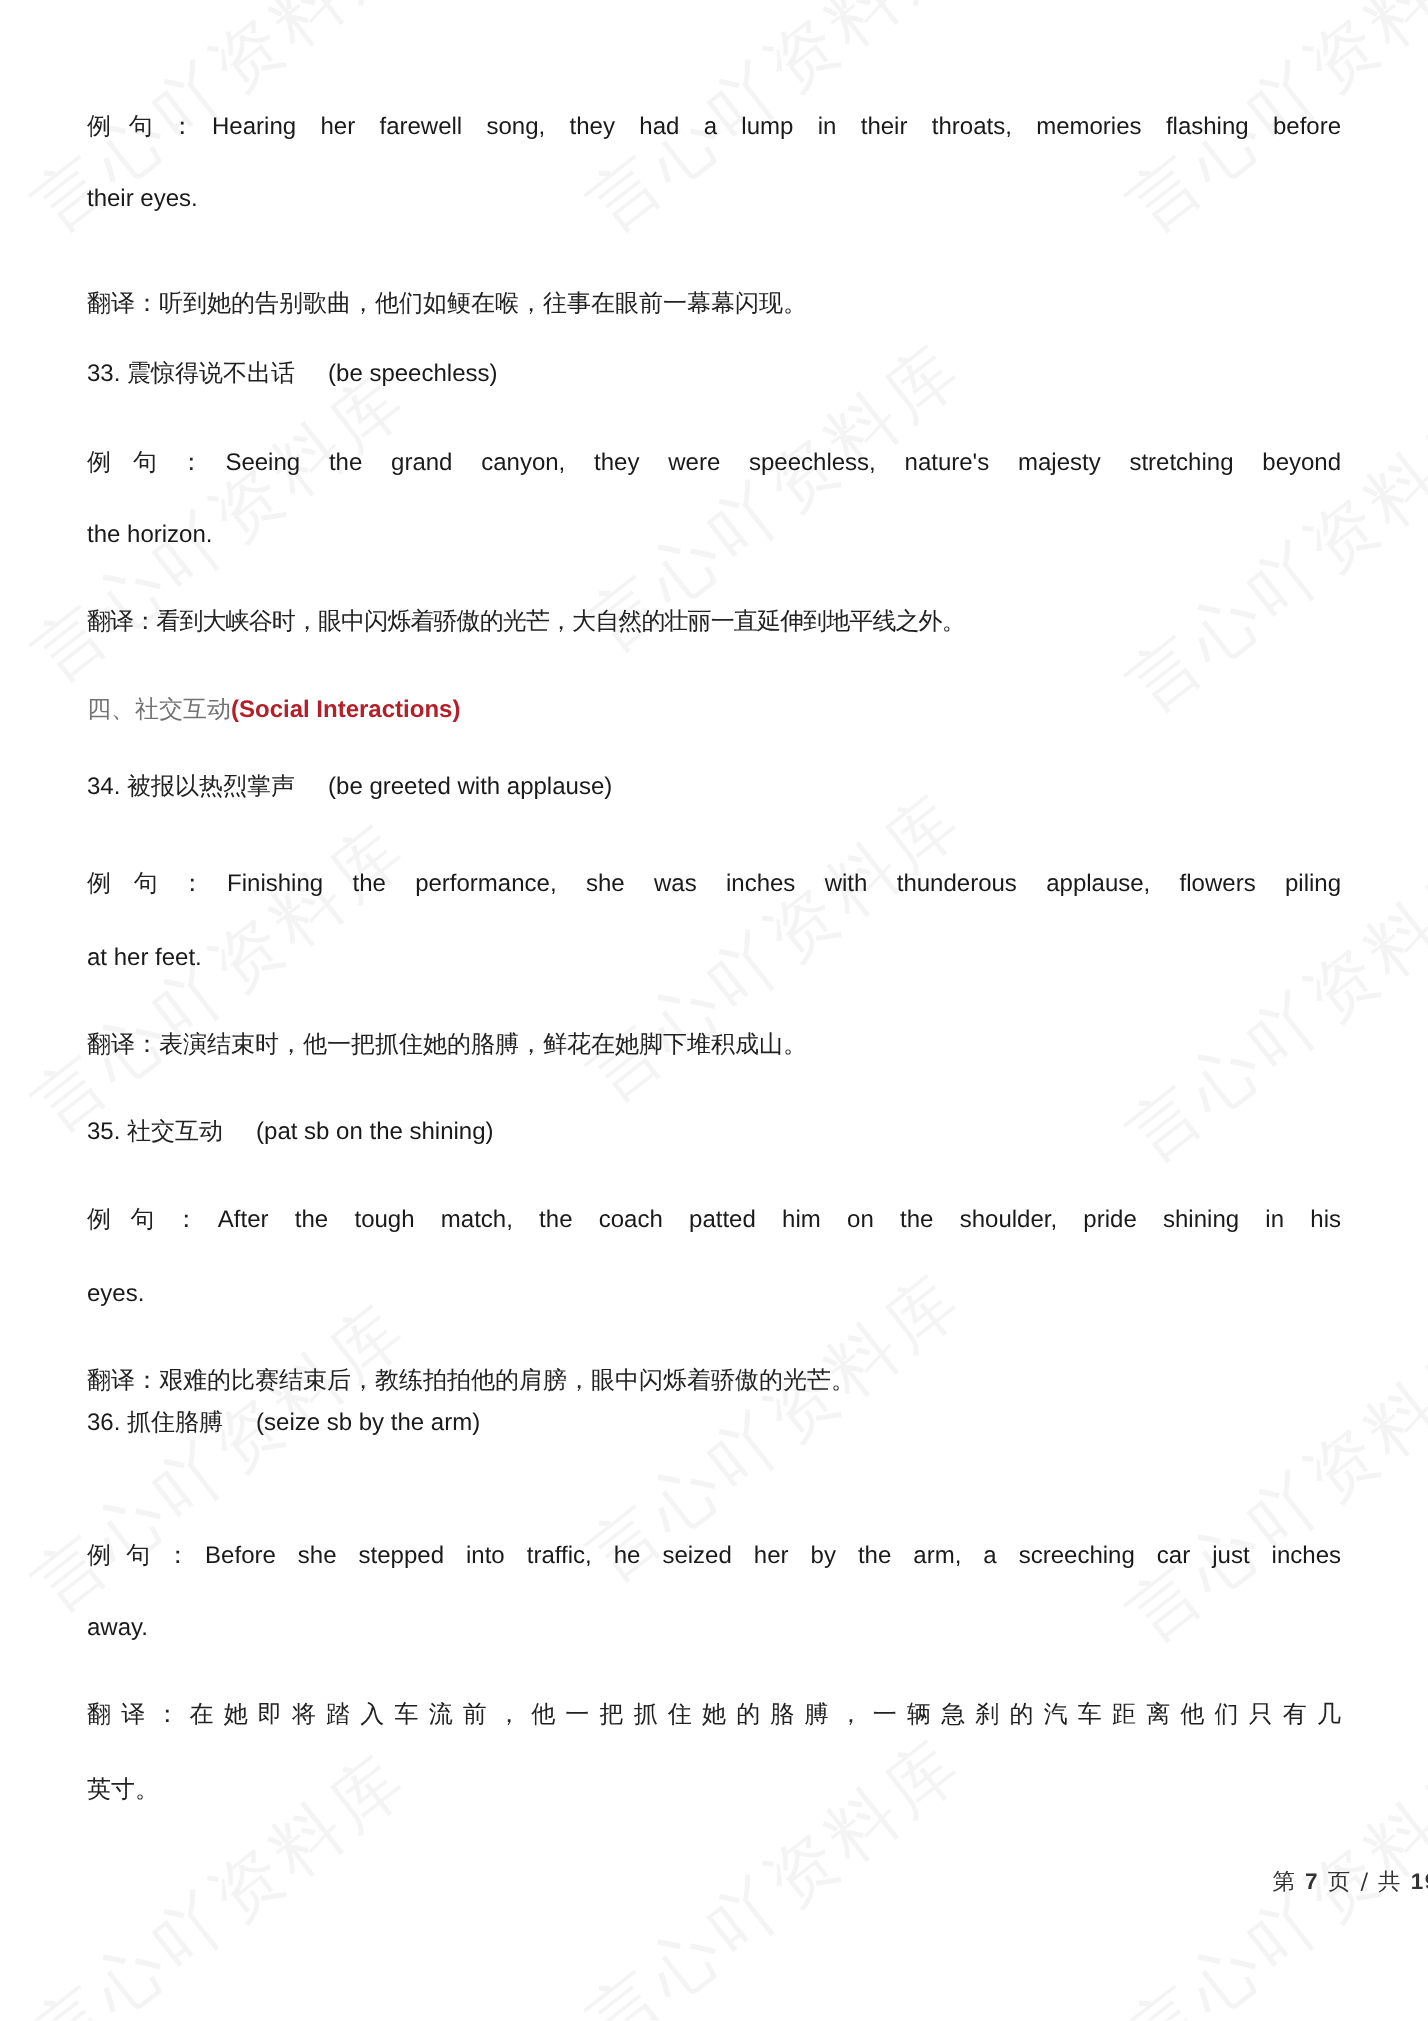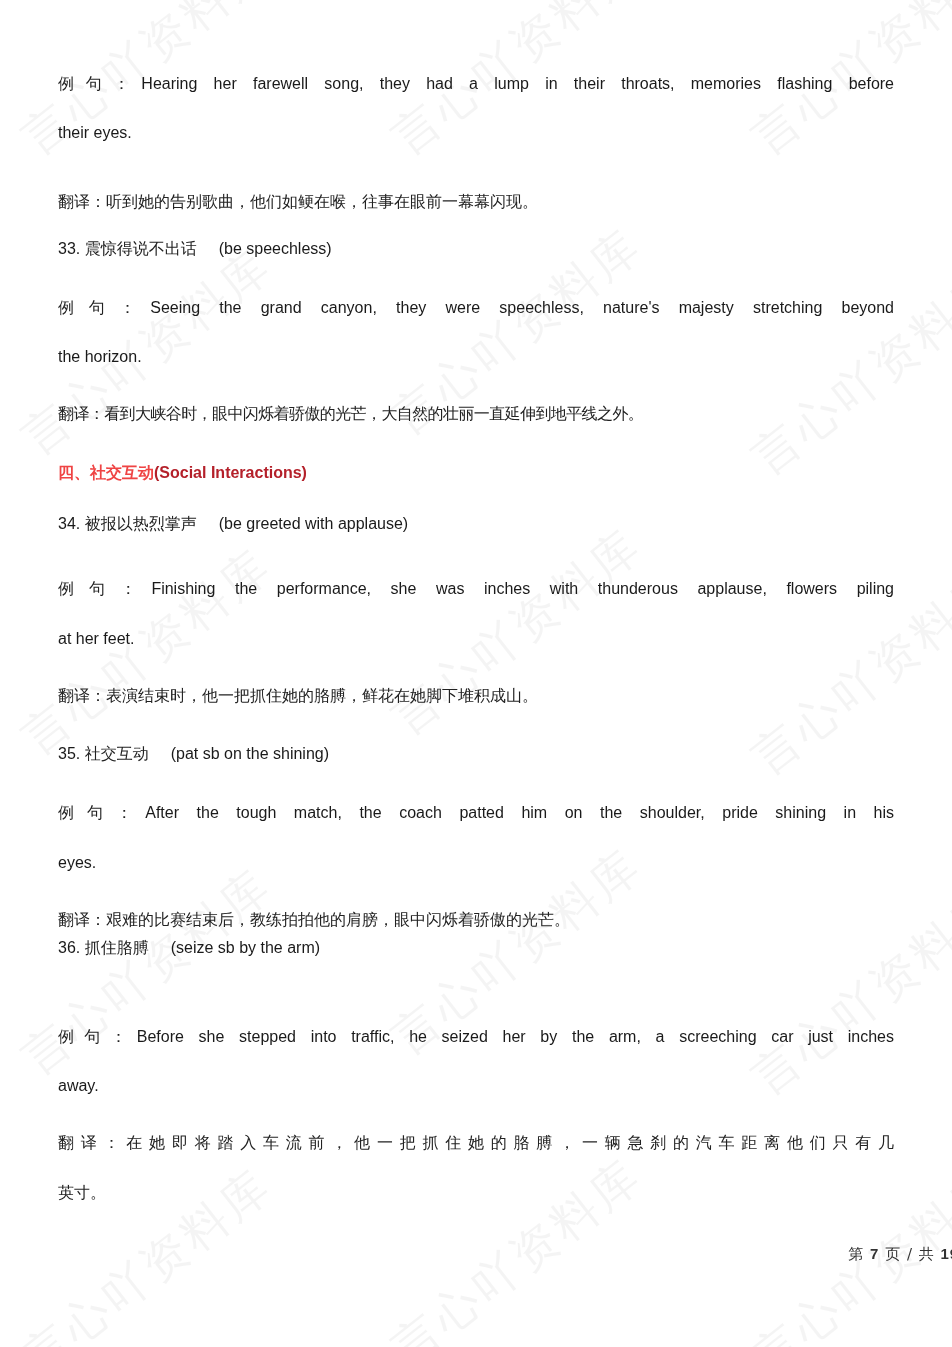--- a/index.html
+++ b/index.html
@@ -14,21 +14,21 @@
     white-space: nowrap; letter-spacing: 4px;
   }
   .content { position: absolute; left: 58px; width: 836px; top: 0; z-index: 1; }
   .line {
     position: absolute; left: 0; width: 836px; font-size: 16px; line-height: 26px;
     white-space: nowrap;
   }
   .just { text-align: justify; text-align-last: justify; }
   .cn { font-family: "DejaVu Serif", serif; color: #222; }
   .heading { color: #b4202a; font-weight: bold; }
-  .heading .cn { color: #ef4444; font-weight: bold; }
+  .heading .cn { color: #737373; font-weight: normal; }
   .gap { display: inline-block; width: 22px; }
   .footer {
     position: absolute; top: 1245px; left: 0; width: 952px; text-align: right;
     font-size: 15px; color: #333; font-family: "DejaVu Serif", serif; z-index: 1; letter-spacing: 1px; margin-left: 29px;
   }
 </style>
 </head>
 <body>
 
 <div class="watermarks">

